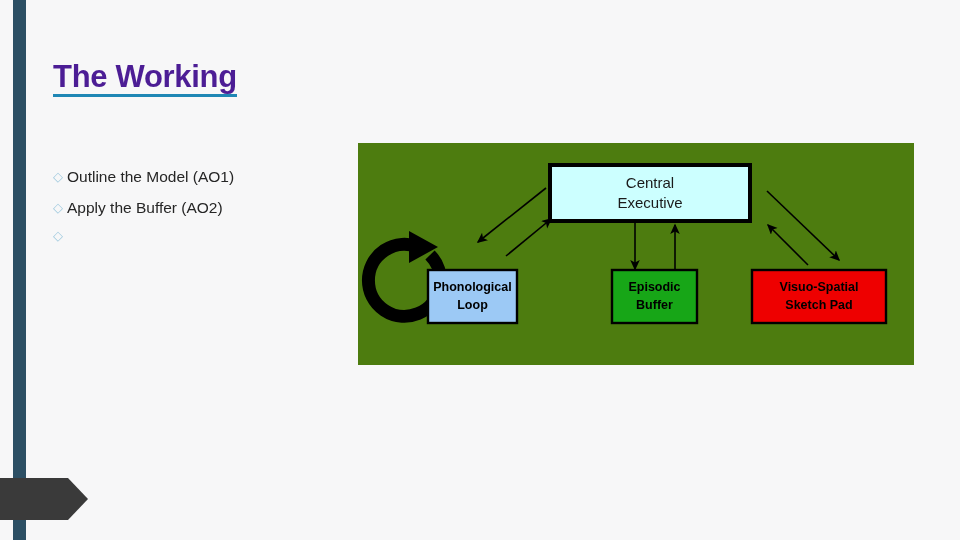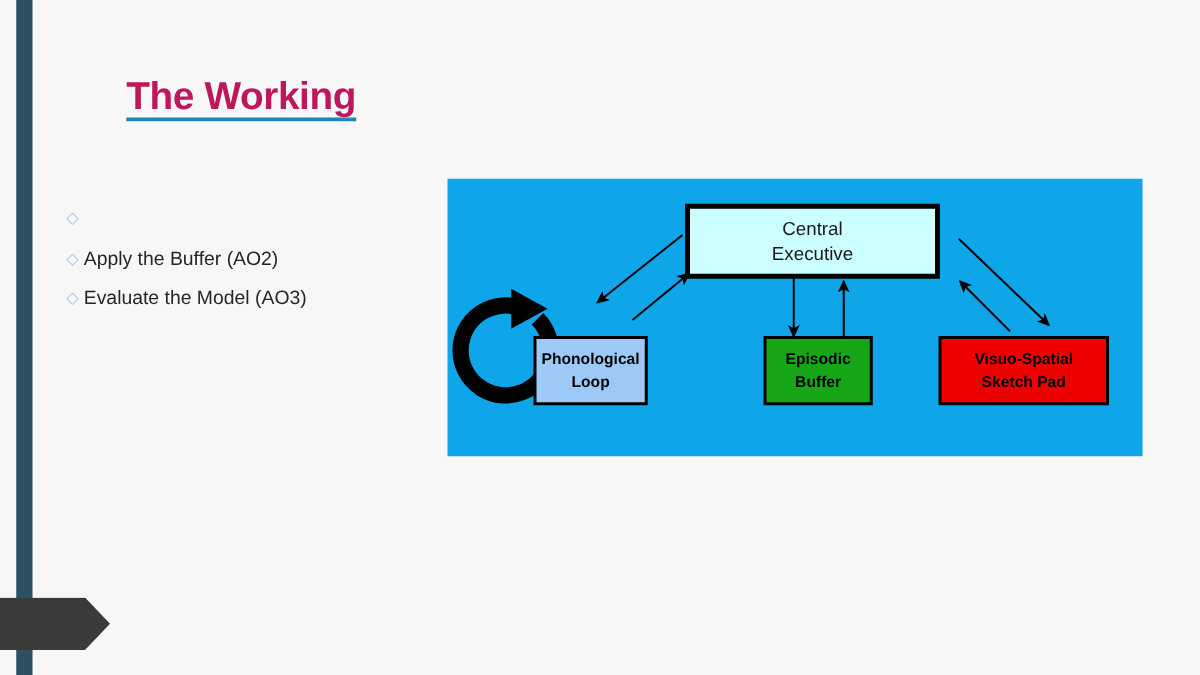--- a/index.html
+++ b/index.html
@@ -38,23 +38,22 @@
 
   
   #slide-title {
     position: absolute;
     left: 53px;
     top: 55px;
     width: 290px;
     font-size: 31px;
     font-weight: bold;
     line-height: 43px;
-    color: #be185d;
+    color: #4c1d95;
     letter-spacing: -0.3px;
-    margin-left: 48px;
   }
   #slide-title .tline {
     display: inline;
     border-bottom: 3px solid #1F87B5;
     box-decoration-break: clone;
     -webkit-box-decoration-break: clone;
   }
 
   
   #bullet-list {
@@ -84,21 +83,21 @@
     white-space: nowrap;
   }
 
   
   #diagram-panel {
     position: absolute;
     left: 358px;
     top: 143px;
     width: 556px;
     height: 222px;
-    background: #0ea5e9;
+    background: #4d7c0f;
   }
   #diagram-svg {
     display: block;
     width: 556px;
     height: 222px;
   }
   .dg-label {
     font-family: "Liberation Sans", sans-serif;
     font-weight: bold;
     font-size: 12.5px;
@@ -120,28 +119,28 @@
 
 <div id="left-accent-bar"></div>
 
 <div id="slide-title">
   <span class="tline">The Working</span><br>
 </div>
 
 <div id="bullet-list">
   <div class="bullet-row">
     <span class="bullet-diamond">◇</span>
+    <span class="bullet-text">Outline the Model (AO1)</span>
   </div>
   <div class="bullet-row">
     <span class="bullet-diamond">◇</span>
     <span class="bullet-text">Apply the Buffer (AO2)</span>
   </div>
   <div class="bullet-row">
     <span class="bullet-diamond">◇</span>
-    <span class="bullet-text">Evaluate the Model (AO3)</span>
   </div>
 </div>
 
 <div id="diagram-panel">
   <svg id="diagram-svg" viewBox="0 0 556 222" xmlns="http://www.w3.org/2000/svg">
     <defs>
       <marker id="arrowhead" markerWidth="7" markerHeight="7" refX="5.6" refY="3" orient="auto">
         <path d="M0,0 L6.5,3 L0,6 L1.6,3 Z" fill="#000000"></path>
       </marker>
       <marker id="arrowhead-fat" markerWidth="6" markerHeight="6" refX="3" refY="3" orient="auto">

